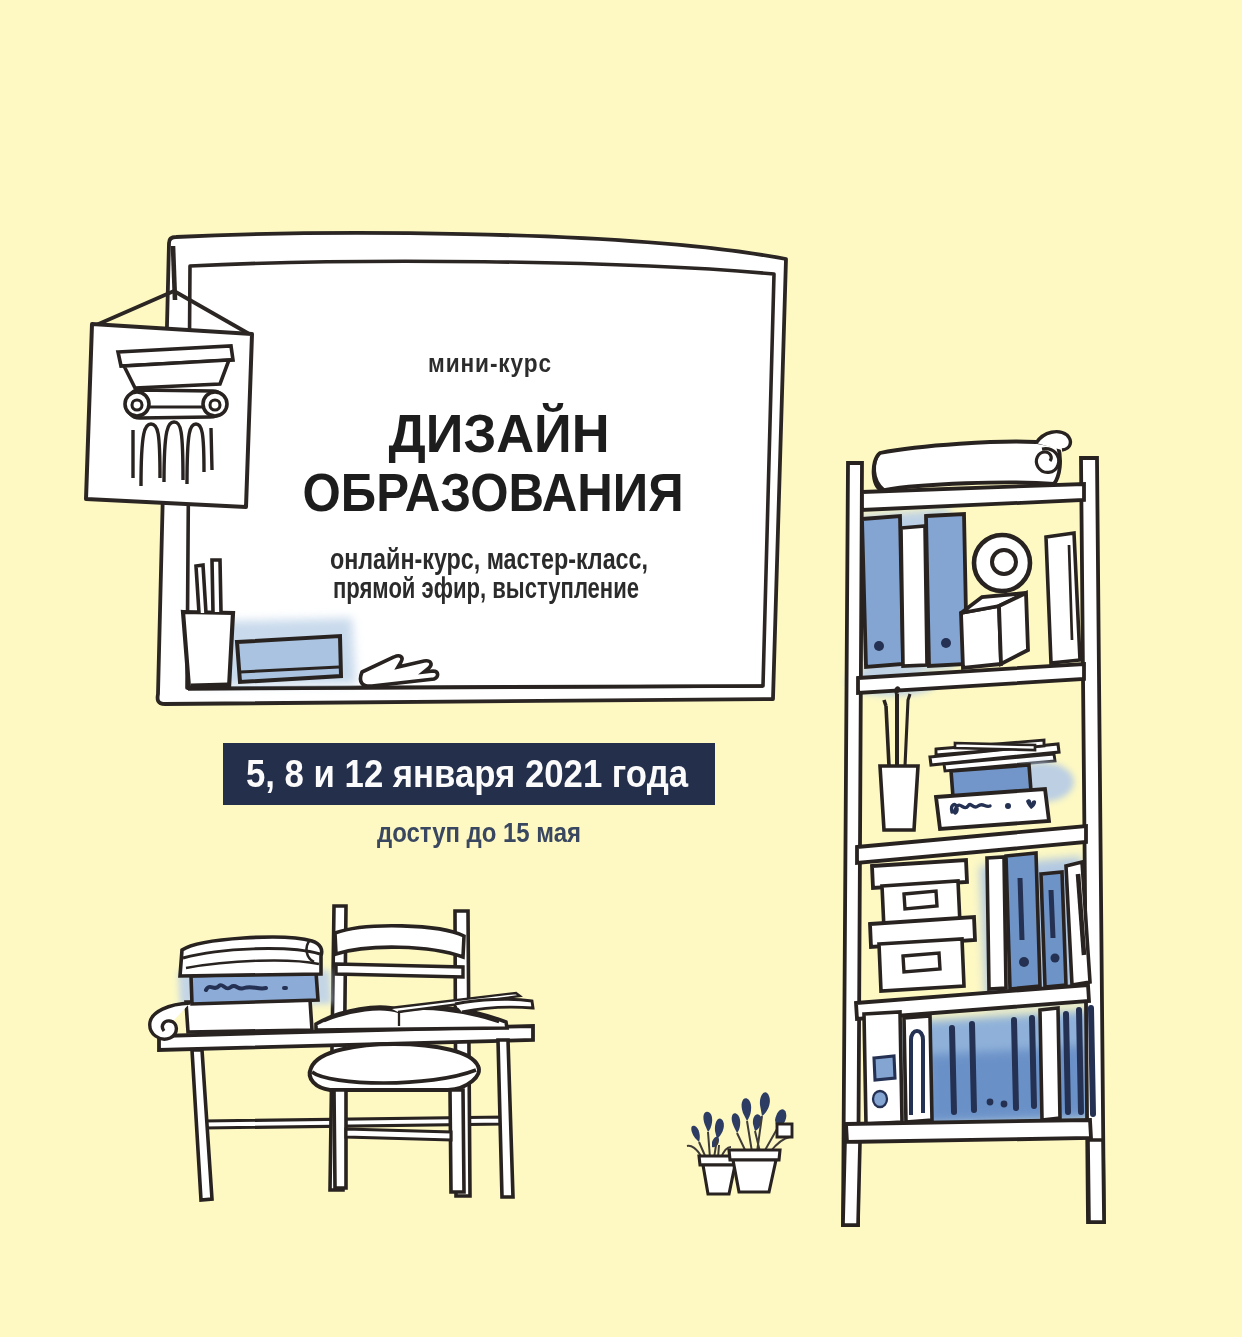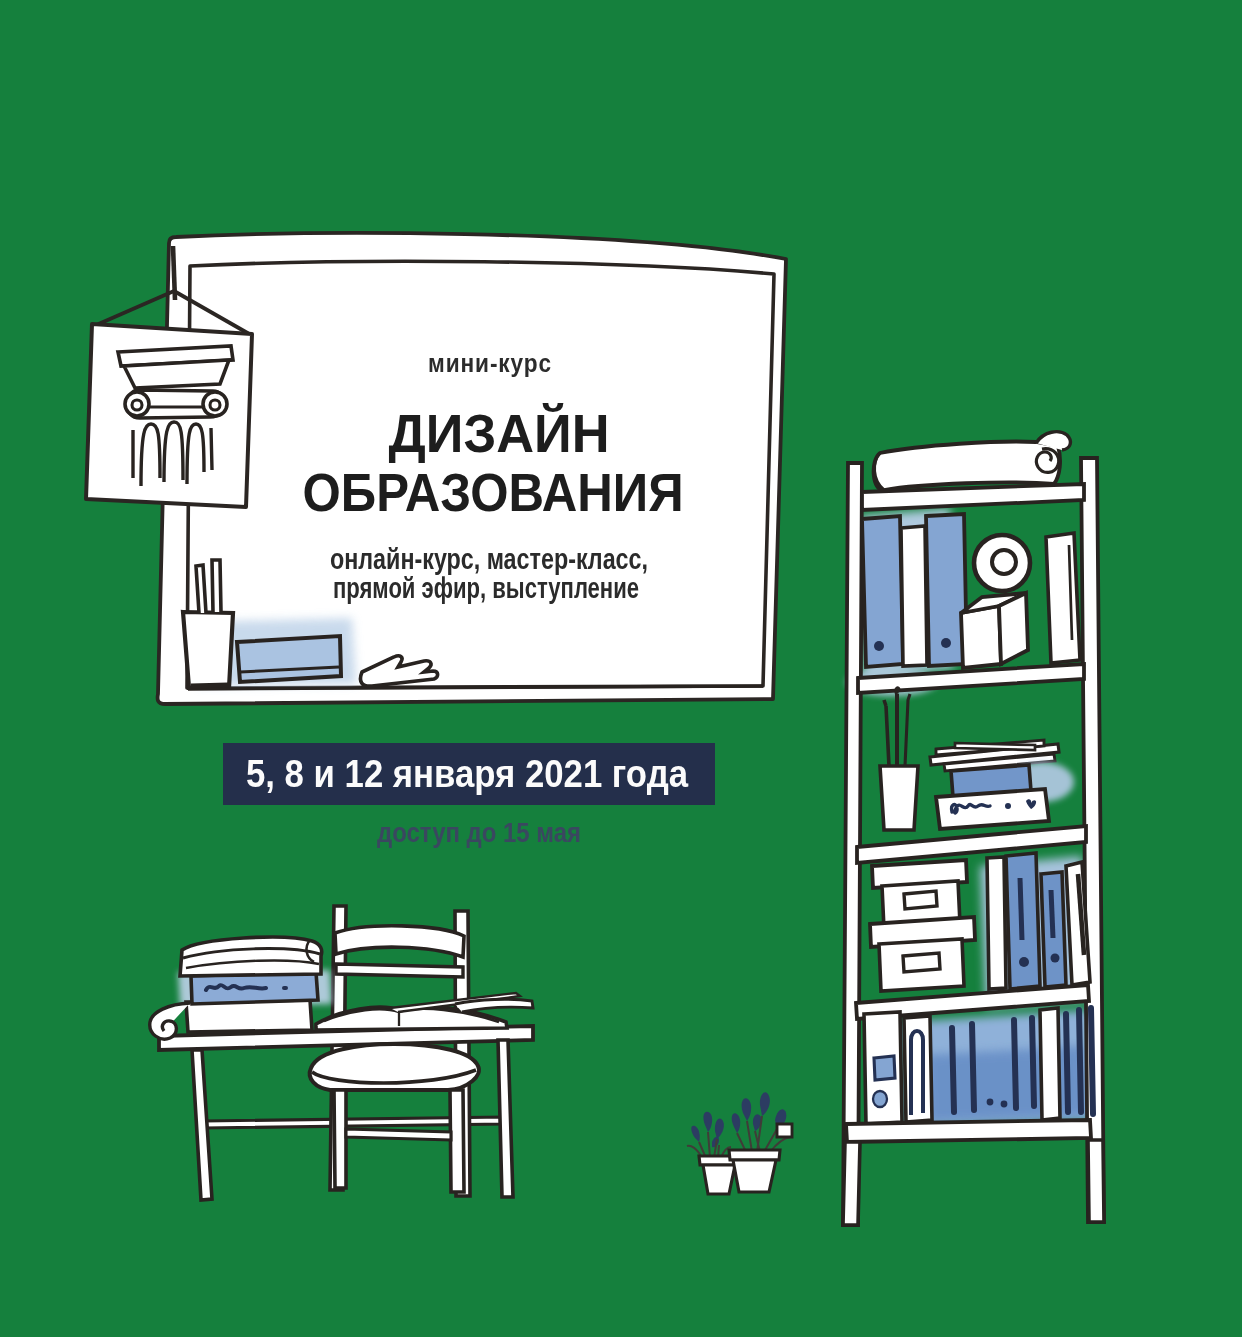--- a/index.html
+++ b/index.html
@@ -1,16 +1,16 @@
 <!DOCTYPE html>
 <html><head>
 <meta charset="utf-8">
 <style>
   html,body{margin:0;padding:0;background:#ffffff;}
-  .page{position:relative;width:1242px;height:1337px;background:#15803d;overflow:hidden;
+  .page{position:relative;width:1242px;height:1337px;background:#fef9c3;overflow:hidden;
         font-family:"Liberation Sans", sans-serif;}
   svg{position:absolute;left:0;top:0;}
   text{font-family:"Liberation Sans", sans-serif;}
 </style>
 </head>
 <body>
 <div class="page">
 <svg width="1242" height="1337" viewBox="0 0 1242 1337">
 <defs>
   <filter id="wash" x="-40%" y="-40%" width="180%" height="180%">

